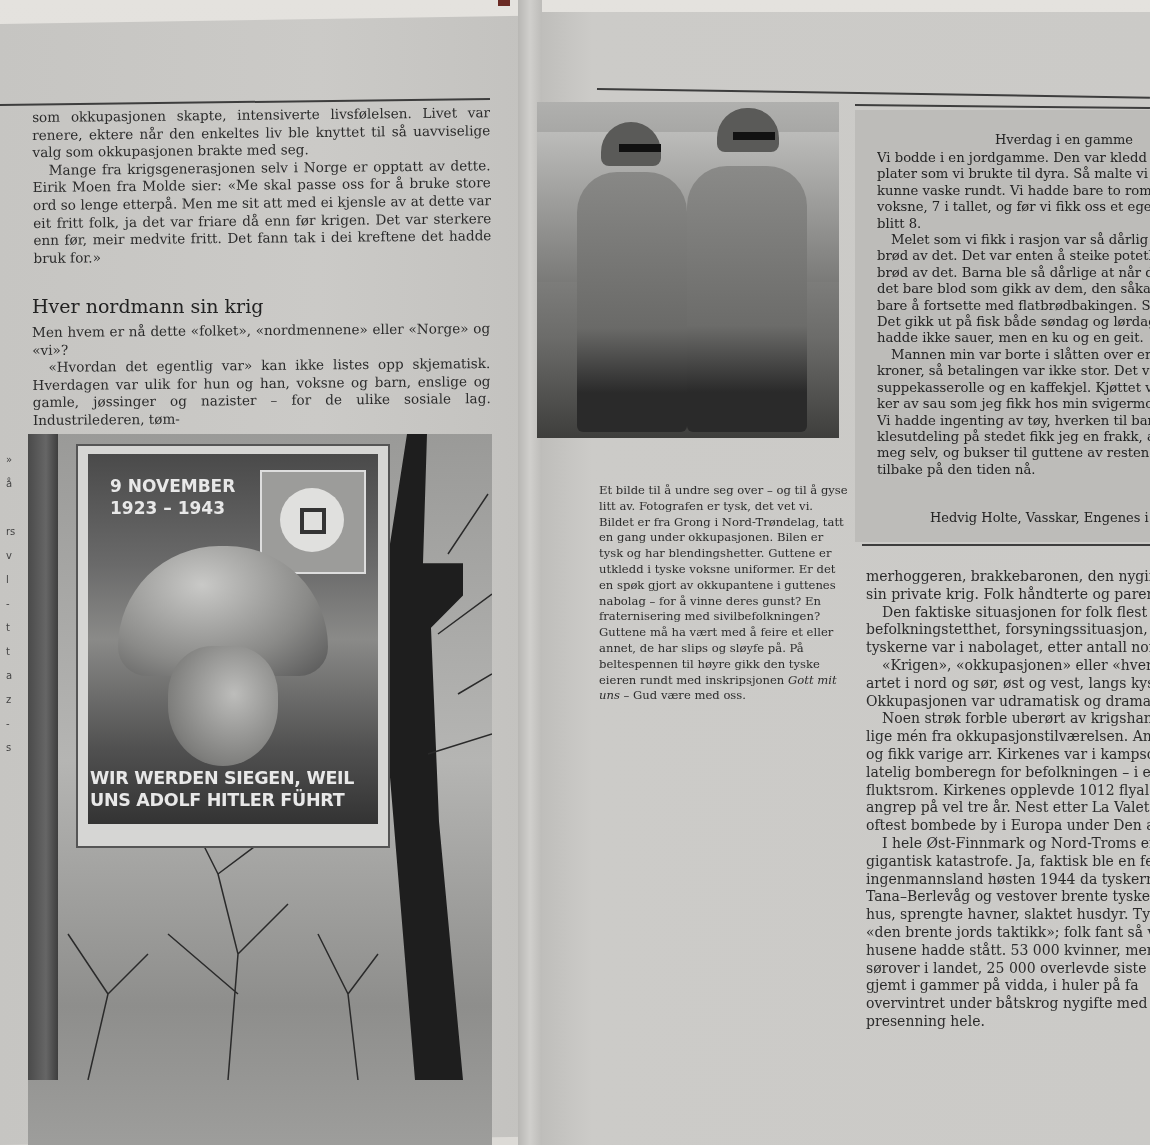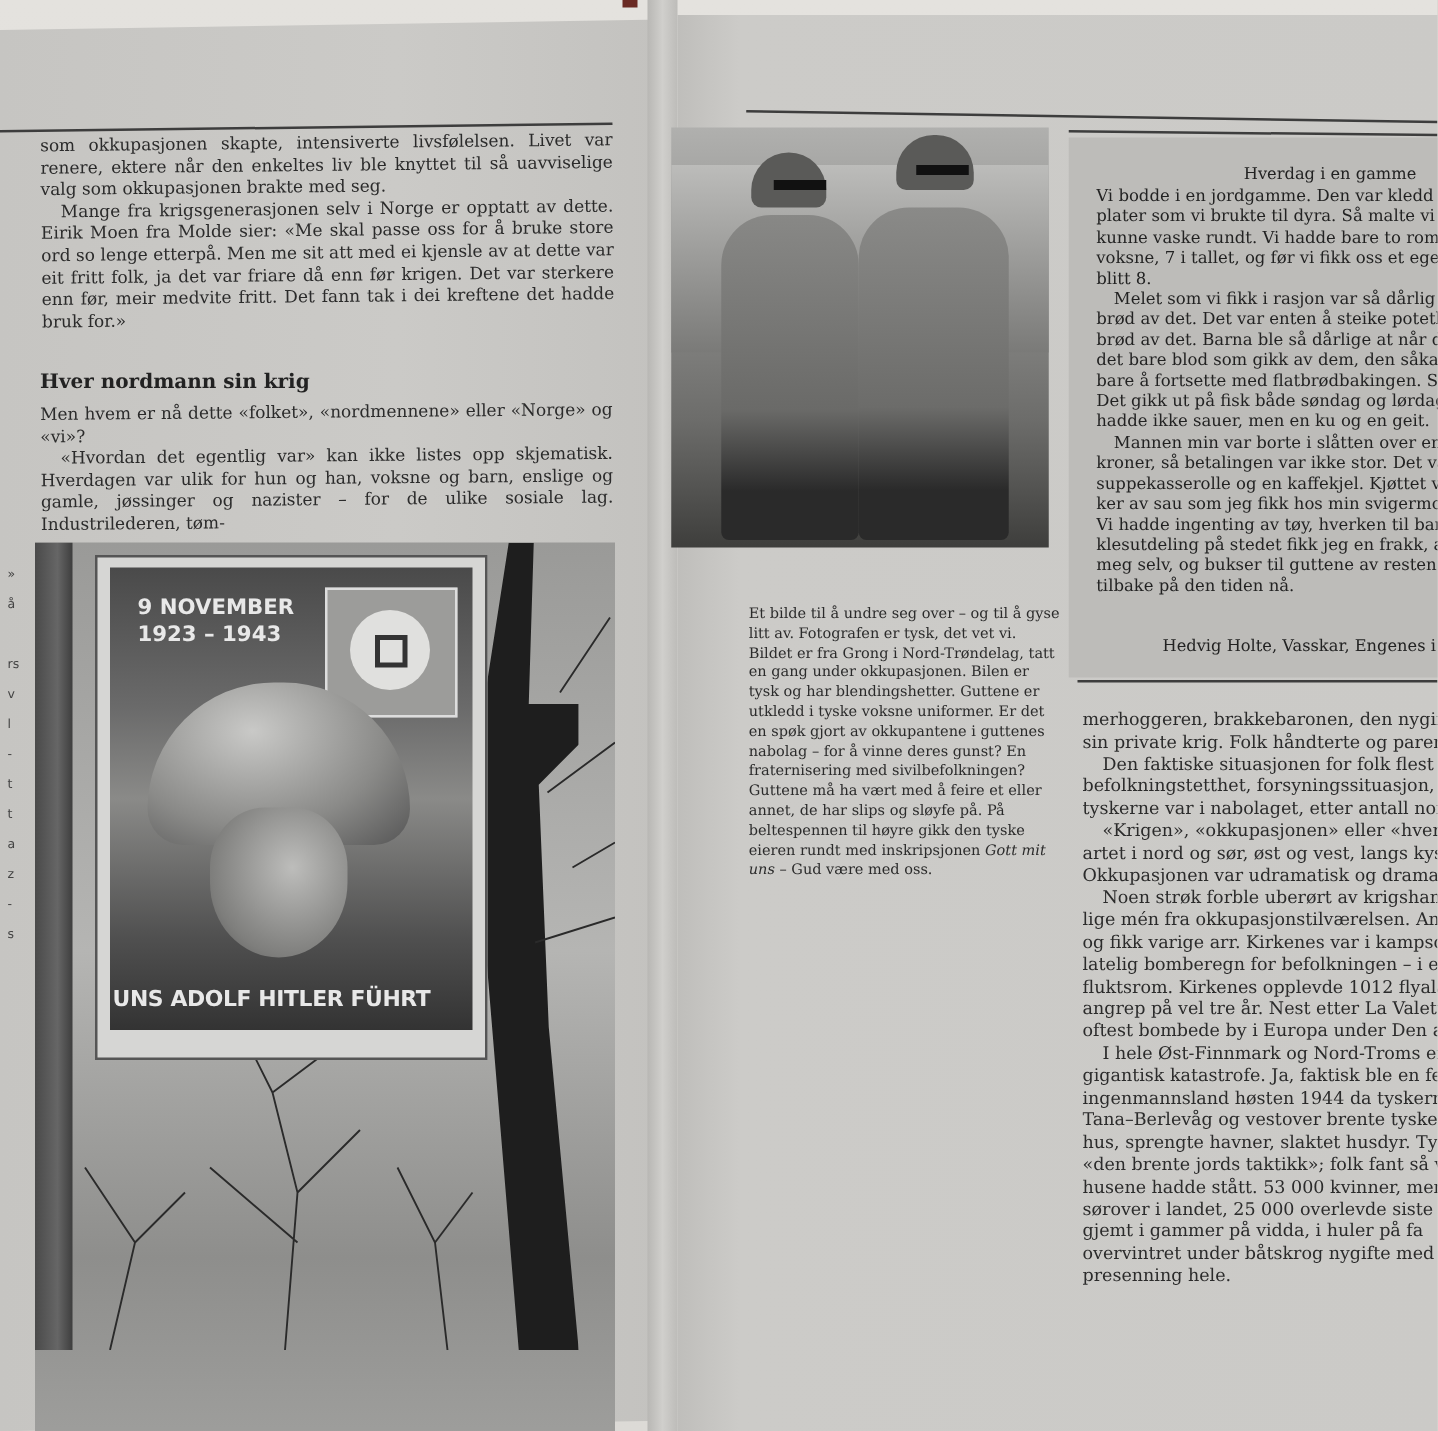--- a/index.html
+++ b/index.html
@@ -7,21 +7,21 @@
   .backdrop{position:absolute;left:0;top:0;width:1150px;height:1145px;background:linear-gradient(180deg,#e4e2de 0,#dcdad6 100%);}
   .page{position:absolute;background:#c9c8c5;}
   .page-left{left:0;top:24px;width:530px;height:1121px;background:linear-gradient(90deg,#c6c5c2 0,#cbcac7 60%,#c3c2bf 100%);transform:skewY(-0.9deg);transform-origin:0 0;}
   .page-right{left:532px;top:12px;width:618px;height:1133px;background:linear-gradient(90deg,#bfbebb 0,#cccbc8 8%,#cbcac7 100%);}
   .gutter{position:absolute;left:518px;top:0;width:24px;height:1145px;background:linear-gradient(90deg,#b8b7b4,#d0cfcc 50%,#bdbcb9);}
   .spine-red{position:absolute;left:498px;top:0;width:12px;height:6px;background:#6a2a24;}
   .rule{position:absolute;height:2px;background:#3d3d3d;}
   .col{position:absolute;font-size:13.6px;line-height:17.6px;text-align:justify;color:#2b2b2b;}
   .col p{margin:0;}
   .col p.ind{text-indent:16px;}
-  h2.sec{position:absolute;margin:0;font-weight:bold;font-size:16px;color:#222;}
+  h2.sec{position:absolute;margin:0;font-weight:normal;font-size:19px;color:#222;}
   .photo{position:absolute;background:#555;overflow:hidden;}
   .caption{position:absolute;font-size:11.6px;line-height:15.8px;color:#2b2b2b;margin-top:35px;}
   .caption i{font-style:italic;}
   .sidebar-box{position:absolute;left:855px;top:110px;width:310px;height:432px;background:#bdbcb9;}
   .sidebar-title{position:absolute;left:995px;top:132px;font-size:13px;color:#222;white-space:nowrap;}
   .sidebar-text{position:absolute;left:877px;top:150px;width:290px;font-size:13.2px;line-height:16.4px;color:#222;white-space:nowrap;overflow:hidden;}
   .signature{position:absolute;left:930px;top:510px;font-size:13px;color:#222;white-space:nowrap;}
   .nowrapcol{white-space:nowrap;overflow:hidden;}
   .margin-chars{position:absolute;left:6px;top:448px;width:14px;font-family:"DejaVu Sans",sans-serif;font-size:10px;line-height:24px;color:#444;}
   .poster-text{font-family:"DejaVu Sans","Liberation Sans",sans-serif;font-weight:bold;color:#e8e8e8;position:absolute;}
@@ -80,20 +80,21 @@
     <div style="position:absolute;left:10px;top:8px;width:290px;height:370px;background:linear-gradient(180deg,#4a4a4a 0,#6a6a6a 30%,#8a8a88 50%,#505050 80%,#333 100%);"></div>
     <div class="poster-text" style="left:32px;top:30px;font-size:17px;">9 NOVEMBER</div>
     <div class="poster-text" style="left:32px;top:52px;font-size:17px;">1923 – 1943</div>
     <div style="position:absolute;left:182px;top:24px;width:102px;height:100px;background:#9c9c9a;border:2px solid #ddd;">
       <div style="position:absolute;left:18px;top:16px;width:64px;height:64px;border-radius:50%;background:#e0e0de;"></div>
       <div style="position:absolute;left:38px;top:36px;width:26px;height:26px;border:4px solid #333;box-sizing:border-box;"></div>
     </div>
 
     <div style="position:absolute;left:40px;top:100px;width:210px;height:130px;border-radius:105px 105px 30px 30px;background:radial-gradient(ellipse at 40% 30%,#c9c9c7,#8a8a88 60%,#555 100%);"></div>
     <div style="position:absolute;left:90px;top:200px;width:110px;height:120px;border-radius:40% 40% 50% 50%;background:radial-gradient(ellipse at 60% 40%,#bdbdbb,#7e7e7c 70%,#555);"></div>
+    <div class="poster-text" style="left:12px;top:322px;font-size:17.5px;letter-spacing:-0.3px;">WIR WERDEN SIEGEN, WEIL</div>
     <div class="poster-text" style="left:12px;top:344px;font-size:17.5px;letter-spacing:-0.3px;">UNS ADOLF HITLER FÜHRT</div>
   </div>
 </div>
 
 <div class="gutter"></div>
 
 <div class="page page-right" style="left:542px;"></div>
 <div class="rule" style="left:597px;top:88px;width:553px;transform:rotate(0.9deg);transform-origin:0 0;"></div>
 
 <div class="photo" style="left:537px;top:102px;width:302px;height:336px;background:linear-gradient(180deg,#b0b0ae 0,#8f8f8d 35%,#6c6c6a 70%,#3e3e3c 100%);">

